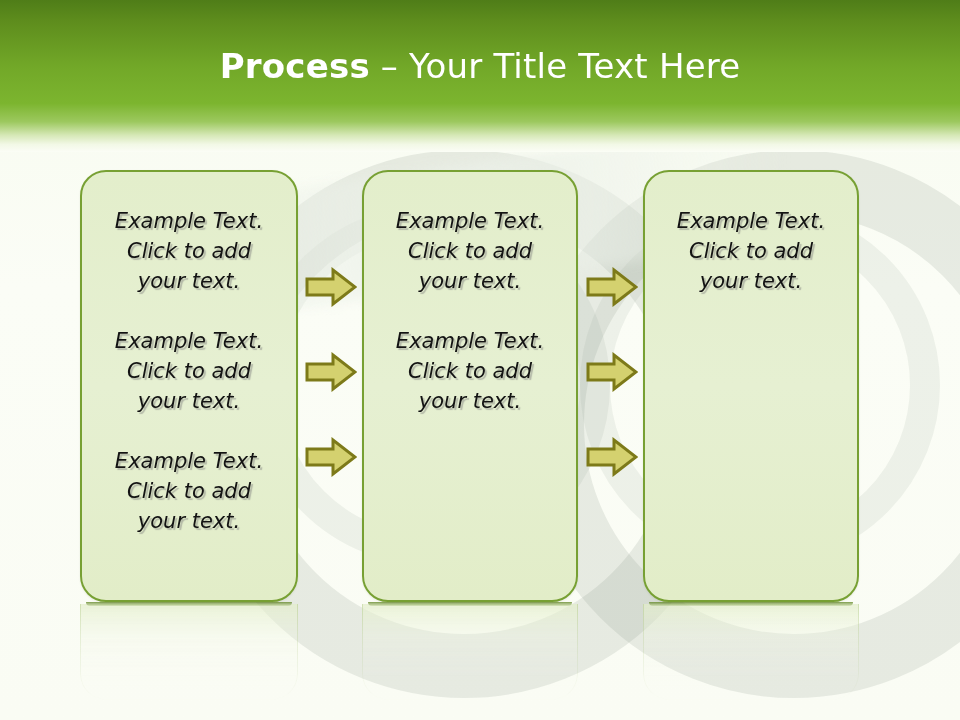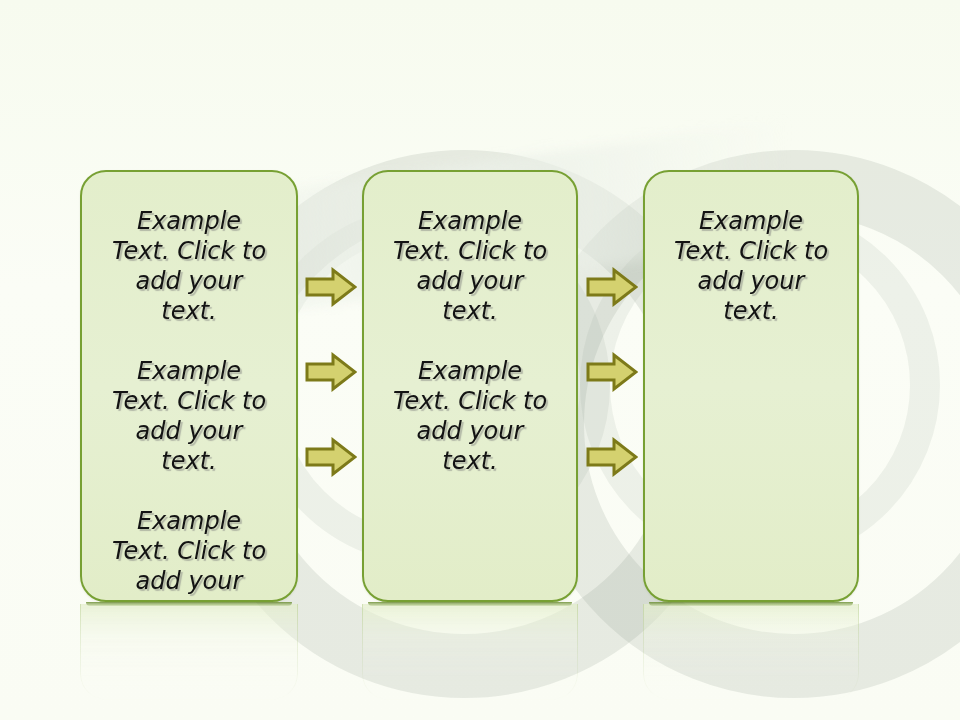--- a/index.html
+++ b/index.html
@@ -110,21 +110,21 @@
     box-shadow: 0 1px 2px rgba(90,110,60,0.12);
     overflow: hidden;
   }
   .box-inner {
     padding: 34px 14px 10px 14px;
     text-align: center;
   }
   .para {
     font-family: "DejaVu Sans", sans-serif;
     font-style: italic;
-    font-size: 24px;
+    font-size: 21px;
     line-height: 30px;
     color: #131313;
     text-shadow: 2px 2px 1px rgba(120,120,120,0.45);
     margin: 0 0 30px 0;
     padding: 0 10px;
   }
   .para:last-child { margin-bottom: 0; }
 
   
   .reflection {
@@ -161,20 +161,23 @@
 
 <div id="slide">
 
   <div class="bg-base"></div>
   <div class="watermark wm-a"></div>
   <div class="watermark wm-b"></div>
   <div class="watermark wm-c"></div>
   <div class="watermark wm-d"></div>
   <div class="wm-sweep"></div>
 
+  <div class="header">
+    <div class="header-title"><span class="strong">Process</span><span class="rest"> – Your Title Text Here</span></div>
+  </div>
 
   <div class="reflection" style="left:80px;  top:604px; width:218px; height:96px;"></div>
   <div class="reflection" style="left:362px; top:604px; width:216px; height:96px;"></div>
   <div class="reflection" style="left:643px; top:604px; width:216px; height:96px;"></div>
   <div class="reflection-cap" style="left:86px;  top:602px; width:206px;"></div>
   <div class="reflection-cap" style="left:368px; top:602px; width:204px;"></div>
   <div class="reflection-cap" style="left:649px; top:602px; width:204px;"></div>
 
   <div class="arrow" style="left:305px; top:267px;">
     <svg viewBox="0 0 52 40" xmlns="http://www.w3.org/2000/svg">

